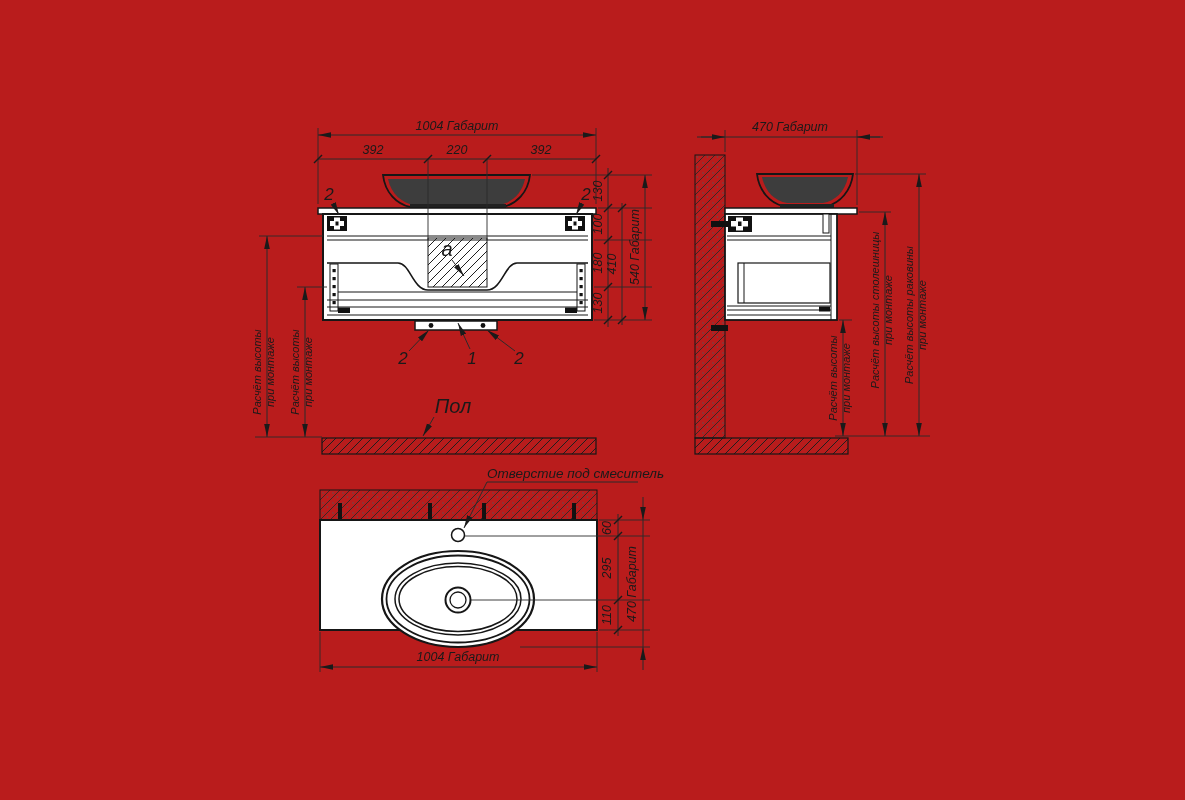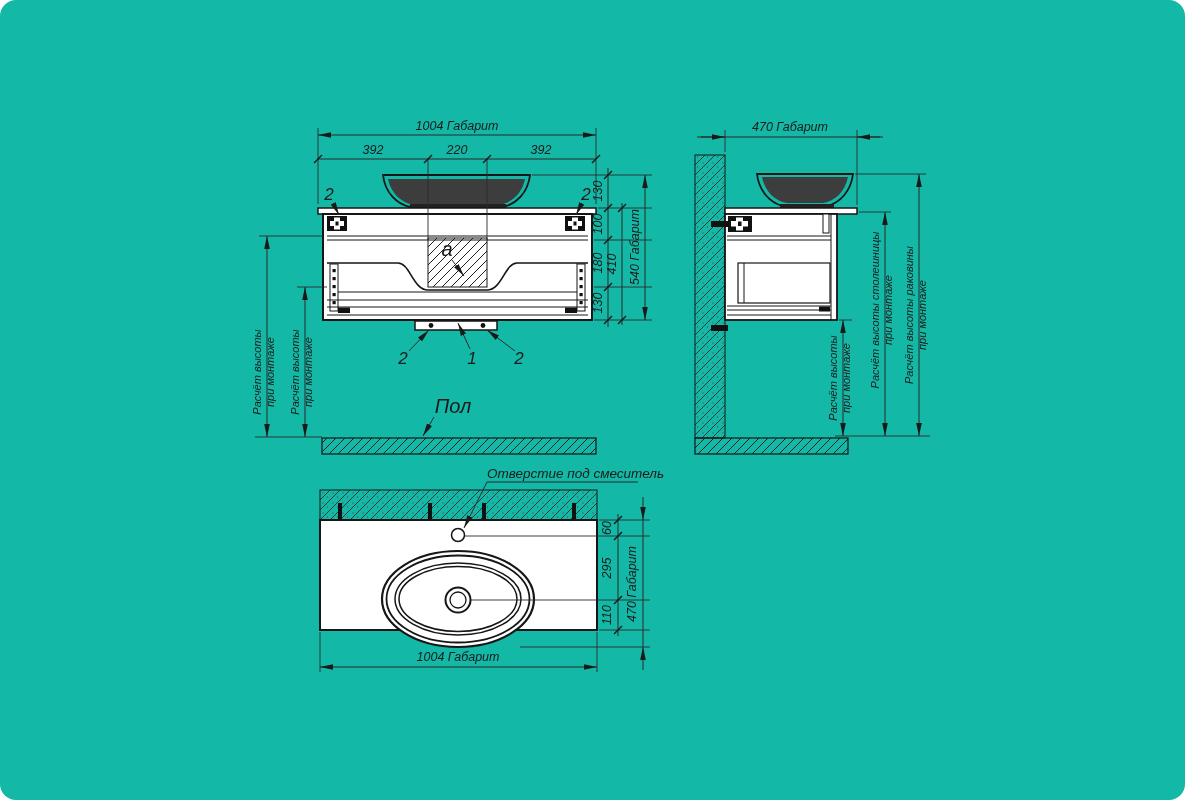--- a/index.html
+++ b/index.html
@@ -1,17 +1,17 @@
 <!DOCTYPE html>
 <html><head>
 <meta charset="utf-8">
 <style>
   html,body{margin:0;padding:0;background:#fff;}
-  .page{width:1185px;height:800px;background:#14b8a6;position:relative;overflow:hidden;
-        font-family:"Liberation Sans", sans-serif;border-radius:16px;}
+  .page{width:1185px;height:800px;background:#b91c1c;position:relative;overflow:hidden;
+        font-family:"Liberation Sans", sans-serif;}
   svg{display:block;}
   text{font-family:"Liberation Sans", sans-serif;font-style:italic;fill:#1a1a1a;}
   .dim-num{font-size:12.5px;}
   .dim-num-v{font-size:12.5px;}
   .small-note{font-size:11px;}
   .callout{font-size:17px;}
   .callout-a{font-size:20px;}
   .floor-lbl{font-size:20px;}
   .faucet-lbl{font-size:13.5px;}
   .ln{stroke:#161616;fill:none;}

